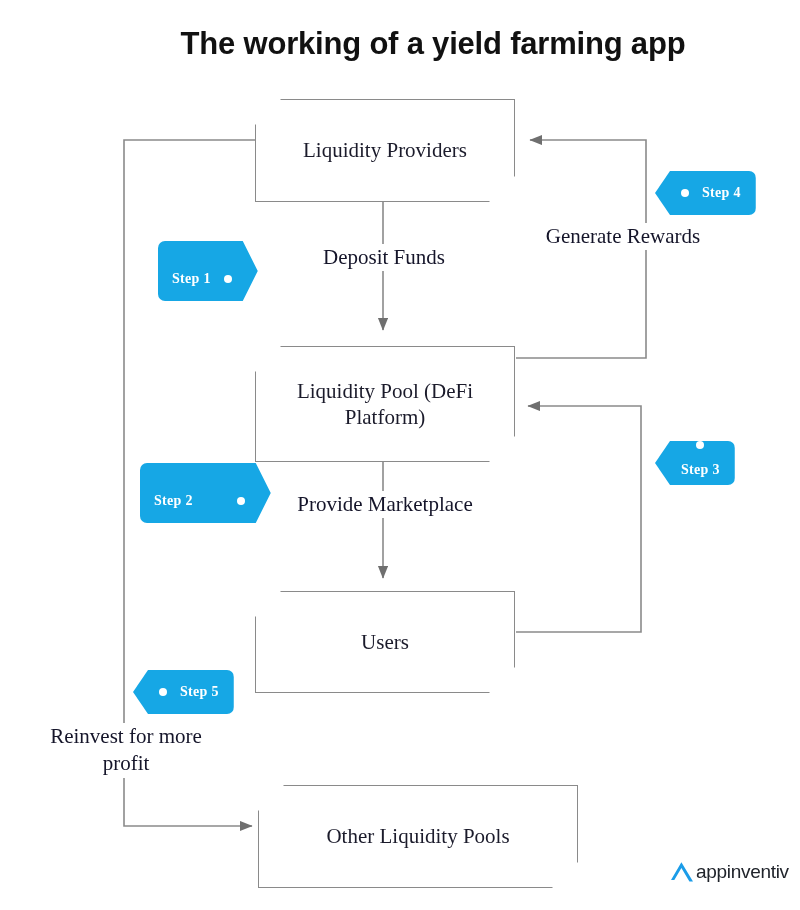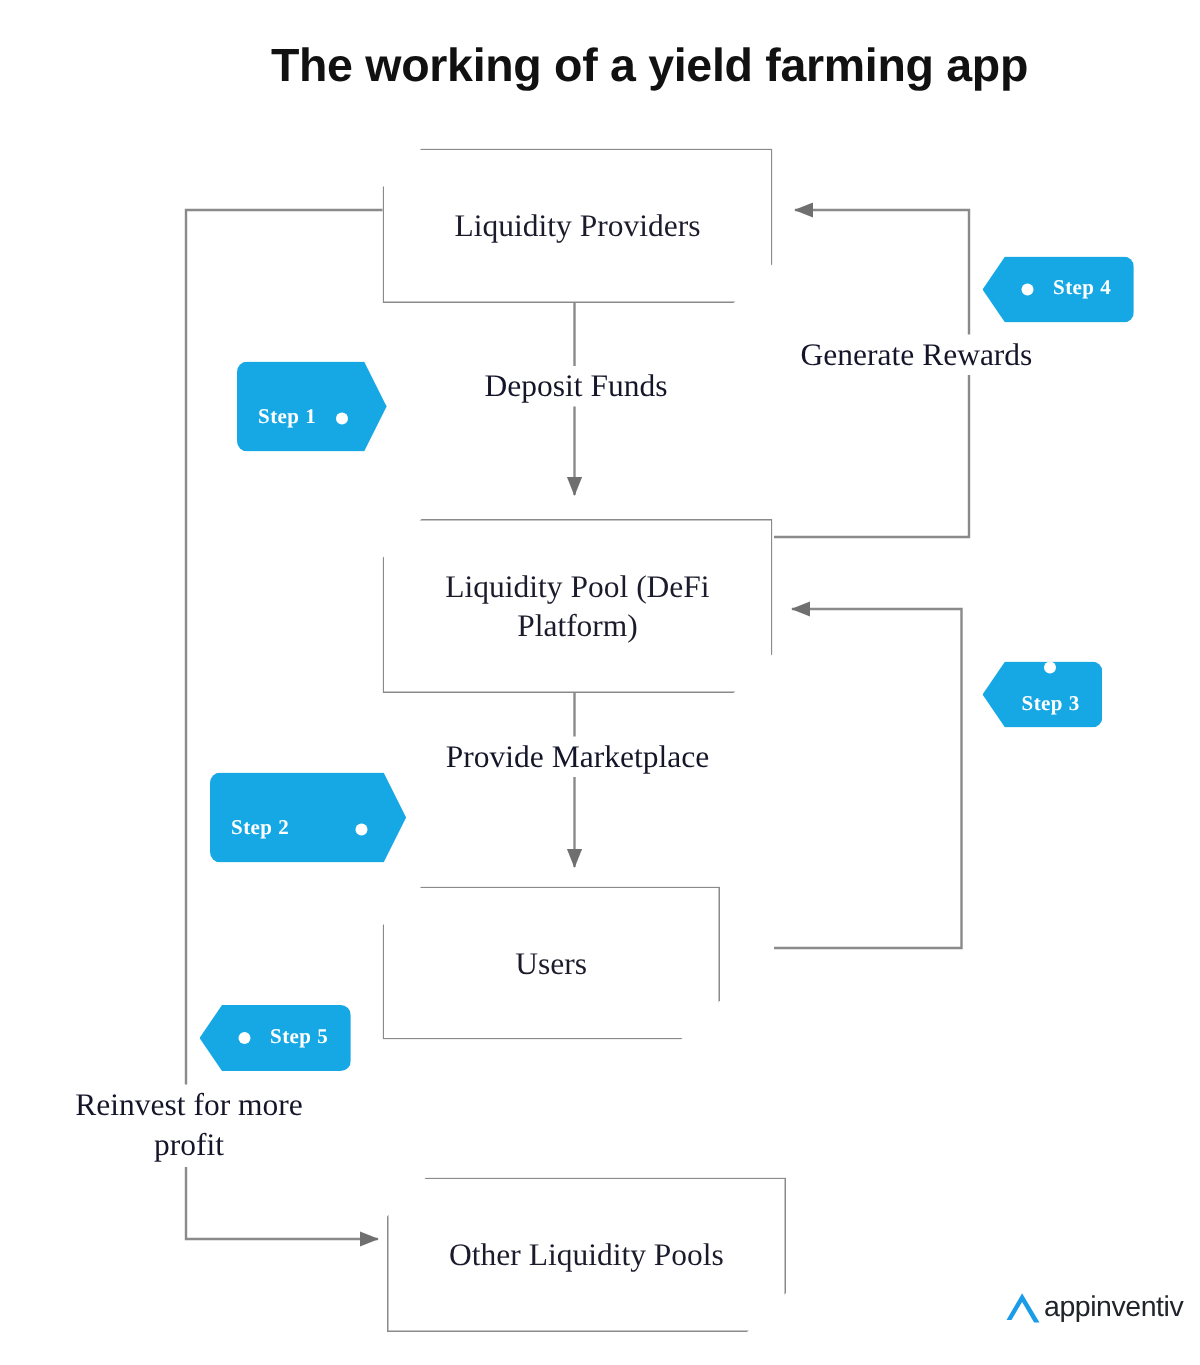--- a/index.html
+++ b/index.html
@@ -141,45 +141,45 @@
 
   <div class="node" style="left:255px; top:89px; width:260px; height:103px;">
     <span class="node-inner">Liquidity Providers</span>
   </div>
 
   <div class="node" style="left:255px; top:336px; width:260px; height:116px;">
     <span class="node-inner">Liquidity Pool
 (DeFi Platform)</span>
   </div>
 
-  <div class="node" style="left:255px; top:581px; width:225px; height:102px;">
+  <div class="node" style="left:255px; top:581px; width:260px; height:102px;">
     <span class="node-inner">Users</span>
   </div>
 
-  <div class="node" style="left:258px; top:775px; width:266px; height:103px;">
+  <div class="node" style="left:258px; top:775px; width:320px; height:103px;">
     <span class="node-inner">Other Liquidity
 Pools</span>
   </div>
 
   <div class="edge-label" style="left:284px; top:244px; width:200px;">Deposit Funds</div>
 
   <div class="edge-label" style="left:250px; top:491px; width:270px;">Provide Marketplace</div>
 
 
-  <div class="edge-label" style="left:491px; top:223px; width:240px;">Generate Rewards</div>
+  <div class="edge-label" style="left:503px; top:223px; width:240px;">Generate Rewards</div>
 
   <div class="edge-label" style="left:14px; top:723px; width:224px;">Reinvest for more
 profit</div>
 
   <div class="badge right" style="left:158px; top:241px;">
     <span>Step 1</span>
     <span class="dot"></span>
   </div>
 
-  <div class="badge right" style="left:140px; top:515px;gap:44px;">
+  <div class="badge right" style="left:140px; top:463px;gap:44px;">
     <span>Step 2</span>
     <span class="dot"></span>
   </div>
 
   <div class="badge left" style="left:655px; top:441px;flex-direction:column;">
     <span class="dot"></span>
     <span>Step 3</span>
   </div>
 
   <div class="badge left" style="left:655px; top:171px;">

